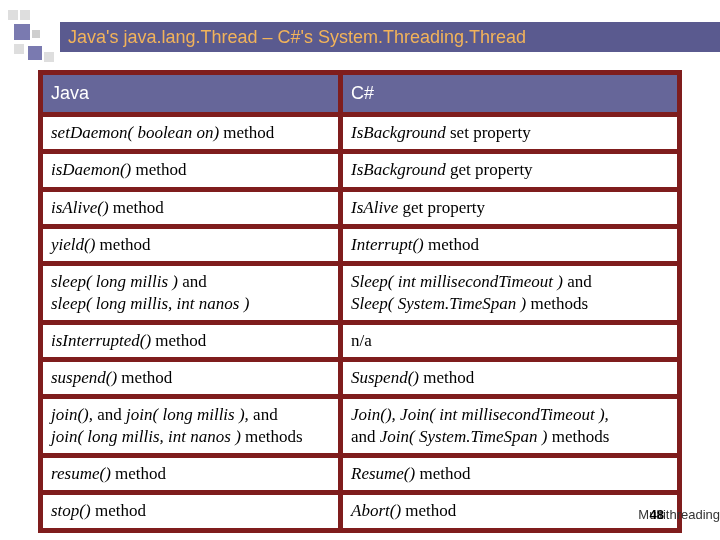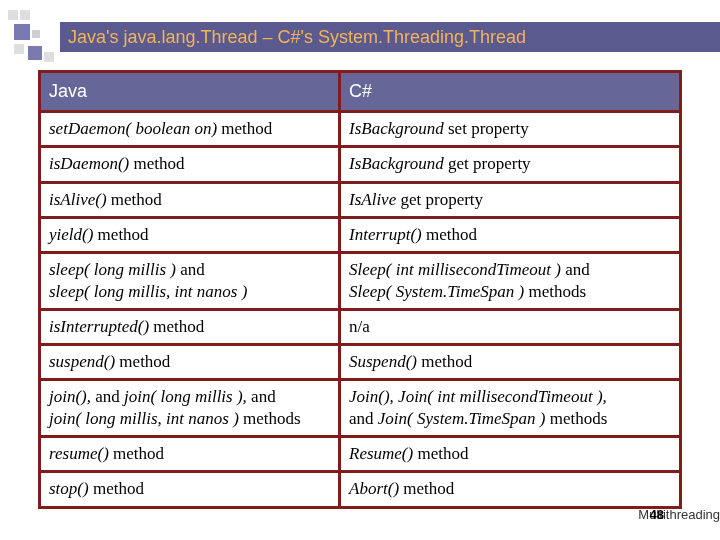--- a/index.html
+++ b/index.html
@@ -15,21 +15,21 @@
   }
   .title-bar span {
     font-family: Arial, Helvetica, sans-serif; font-size: 18px; color: #f2b35a;
     white-space: nowrap;
   }
   .tbl {
     position: absolute; left: 38px; top: 70px; width: 644px;
     border-collapse: collapse;
   }
   .tbl th, .tbl td {
-    border: 3px solid #7f1d1d; padding: 5px 8px; text-align: left; font-size: 17px;
+    border: 5px solid #7f1d1d; padding: 5px 8px; text-align: left; font-size: 17px;
     vertical-align: top; line-height: 1.3;
   }
   .tbl th {
     background: #666699; color: #fff; font-weight: normal;
     font-family: Arial, Helvetica, sans-serif; font-size: 18px; padding: 7px 8px;
   }
   .tbl td:first-child { width: 300px; }
   .it { font-style: italic; }
   .footer {
     position: absolute; bottom: 18px; left: 0; width: 720px; text-align: right;

